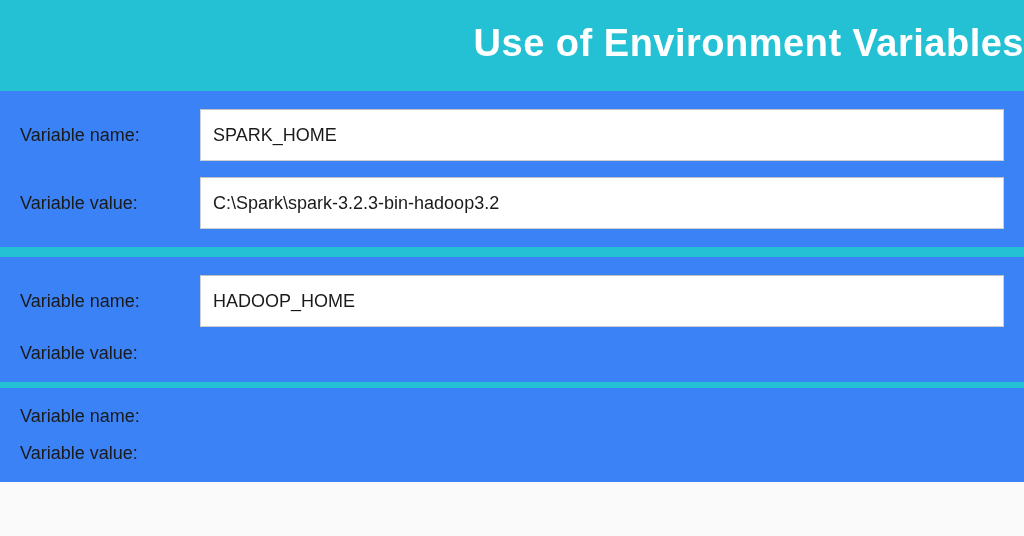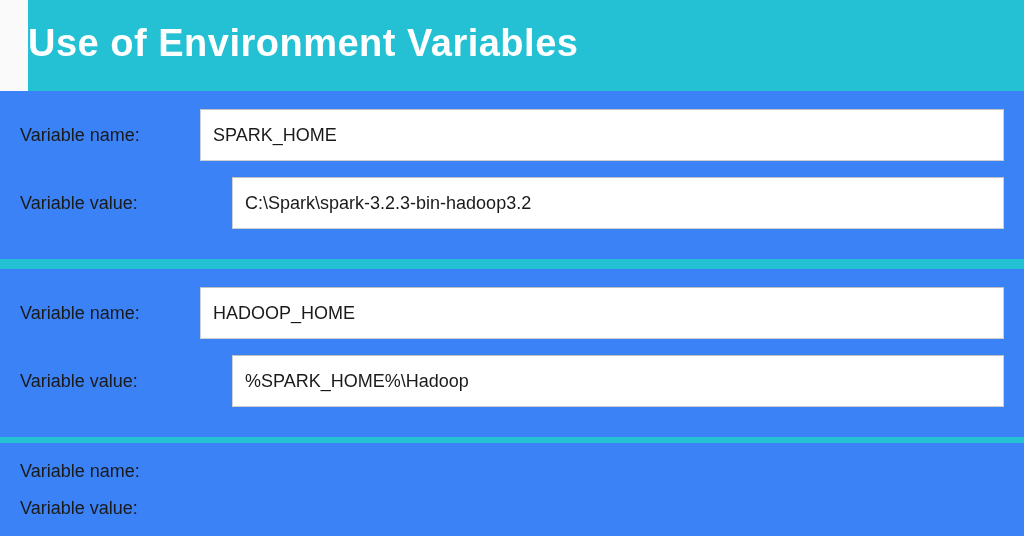--- a/index.html
+++ b/index.html
@@ -10,39 +10,37 @@
     body {
       font-family: "Segoe UI", Tahoma, sans-serif;
       width: 1024px;
       height: 536px;
       background: #fafafa;
       overflow: hidden;
     }
     .header {
       background: #24c1d4;
       color: #ffffff;
-      text-align: left;
+      text-align: right;
       padding: 22px 0 26px 0;
       font-size: 38px;
       font-weight: 800;
       letter-spacing: 0.5px;
-      margin-left: 28px;
     }
     .panel {
       background: #3b82f6;
       padding: 18px 20px 18px 20px;
     }
     .row {
       display: flex;
       align-items: center;
       margin-bottom: 16px;
     }
     .row:last-child {
-      margin-bottom: 12px;
-      gap: 32px;
+      margin-bottom: 0;
     }
     .label {
       width: 180px;
       font-size: 18px;
       color: #1a1a1a;
       font-weight: 400;
     }
     .field {
       flex: 1;
       background: #ffffff;
@@ -85,21 +83,20 @@
 
 <div class="divider"></div>
 
 <div class="panel">
   <div class="row">
     <div class="label">Variable name:</div>
     <input type="text" class="field" value="HADOOP_HOME" style="">
   </div>
   <div class="row">
     <div class="label">Variable value:</div>
-    <input type="text" class="field" value="%SPARK_HOME%\Hadoop" style="">
   </div>
 </div>
 
 <div class="divider-thin"></div>
 
 <div class="panel">
   <div class="row">
     <div class="label">Variable name:</div>
   </div>
   <div class="row">

